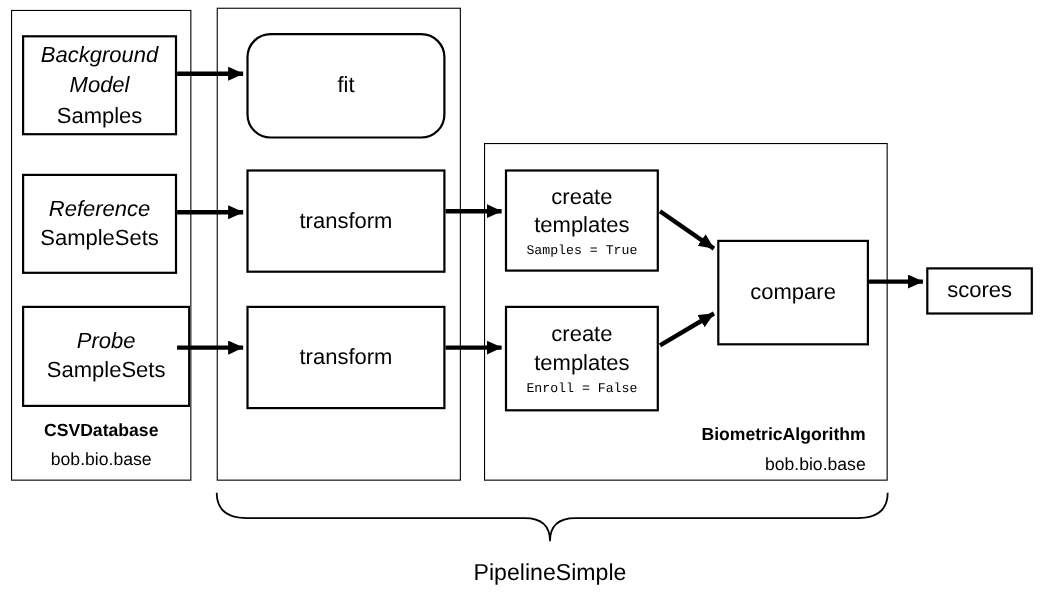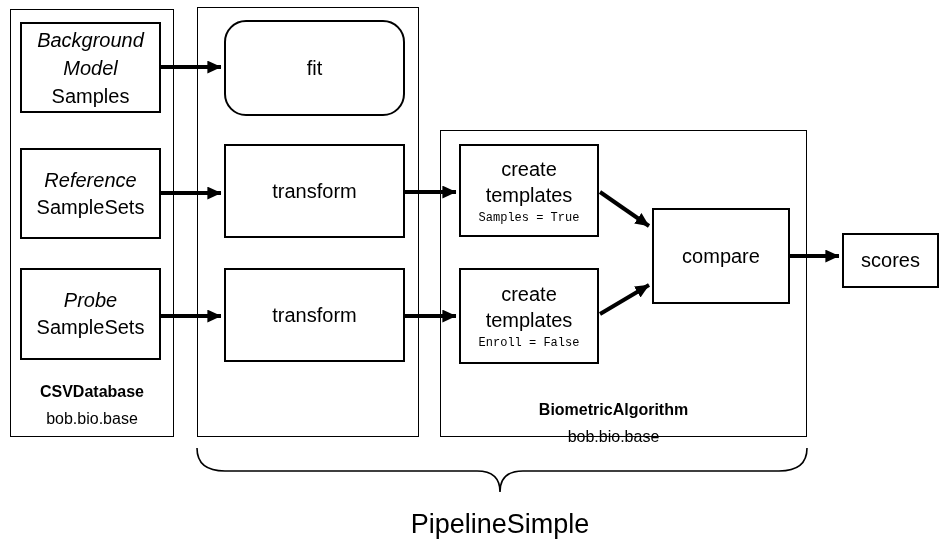--- a/index.html
+++ b/index.html
@@ -22,20 +22,21 @@
     border:2px solid #000;
     box-sizing:border-box;
     background:#fff;
     display:flex;
     flex-direction:column;
     align-items:center;
     justify-content:center;
     text-align:center;
     font-size:20px;
     line-height:27px;
+    margin-top:10px;
   }
   .italic{font-style:italic;display:block;}
   .reg{display:block;}
   .mono-param{
     font-family:"Liberation Mono", monospace;
     font-size:12px;
     line-height:16px;
     margin-top:2px;
     display:block;
   }
@@ -49,41 +50,41 @@
   .group-footer .pkg{display:block;}
   #arrow-layer{
     position:absolute;
     left:0;top:0;width:949px;height:549px;
     pointer-events:none;
   }
   #pipeline-label{
     position:absolute;
     left:350px;top:509px;width:300px;
     text-align:center;
-    font-size:27px;
+    font-size:21px;
   }
 </style>
 </head>
 <body>
 
 <div id="stage">
 
   <div class="outer-box" style="left:10px;top:9px;width:164px;height:428px;"></div>
 
   <div class="inner-box" style="left:20px;top:22px;width:141px;height:91px;line-height:28px;">
     <span class="italic">Background Model</span>
     <span class="reg">Samples</span>
   </div>
 
   <div class="inner-box" style="left:20px;top:148px;width:141px;height:91px;">
     <span class="italic">Reference</span>
     <span class="reg">SampleSets</span>
   </div>
 
-  <div class="inner-box" style="left:20px;top:268px;width:141px;height:92px;">
+  <div class="inner-box" style="left:20px;top:268px;width:153px;height:92px;">
     <span class="italic">Probe</span>
     <span class="reg">SampleSets</span>
   </div>
 
   <div class="group-footer" style="left:10px;top:378px;width:164px;">
     <span class="name">CSVDatabase</span>
     <span class="pkg">bob.bio.base</span>
   </div>
 
   <div class="outer-box" style="left:197px;top:7px;width:222px;height:430px;"></div>
@@ -112,26 +113,26 @@
 
   <div class="inner-box" style="left:459px;top:268px;width:140px;height:96px;line-height:26px;">
     <span class="reg">create templates</span>
     <span class="mono-param">Enroll = False</span>
   </div>
 
   <div class="inner-box" style="left:652px;top:208px;width:138px;height:96px;">
     <span class="reg">compare</span>
   </div>
 
-  <div class="group-footer" style="left:440px;top:396px;width:347px;">
+  <div class="group-footer" style="left:440px;top:382px;width:347px;text-align:right;">
     <span class="name">BiometricAlgorithm</span>
     <span class="pkg">bob.bio.base</span>
   </div>
 
-  <div class="inner-box" style="left:842px;top:233px;width:97px;height:55px;">
+  <div class="inner-box" style="left:842px;top:233px;width:97px;height:43px;">
     <span class="reg">scores</span>
   </div>
 
   <svg id="arrow-layer" viewBox="0 0 949 549" xmlns="http://www.w3.org/2000/svg">
     <defs>
       <marker id="ah" markerWidth="5" markerHeight="4" refX="3.4" refY="1.6" orient="auto" markerUnits="strokeWidth">
         <path d="M0,0 L3.5,1.6 L0,3.2 Z" fill="#000"></path>
       </marker>
     </defs>
     <g stroke="#000" stroke-width="4" fill="none">

